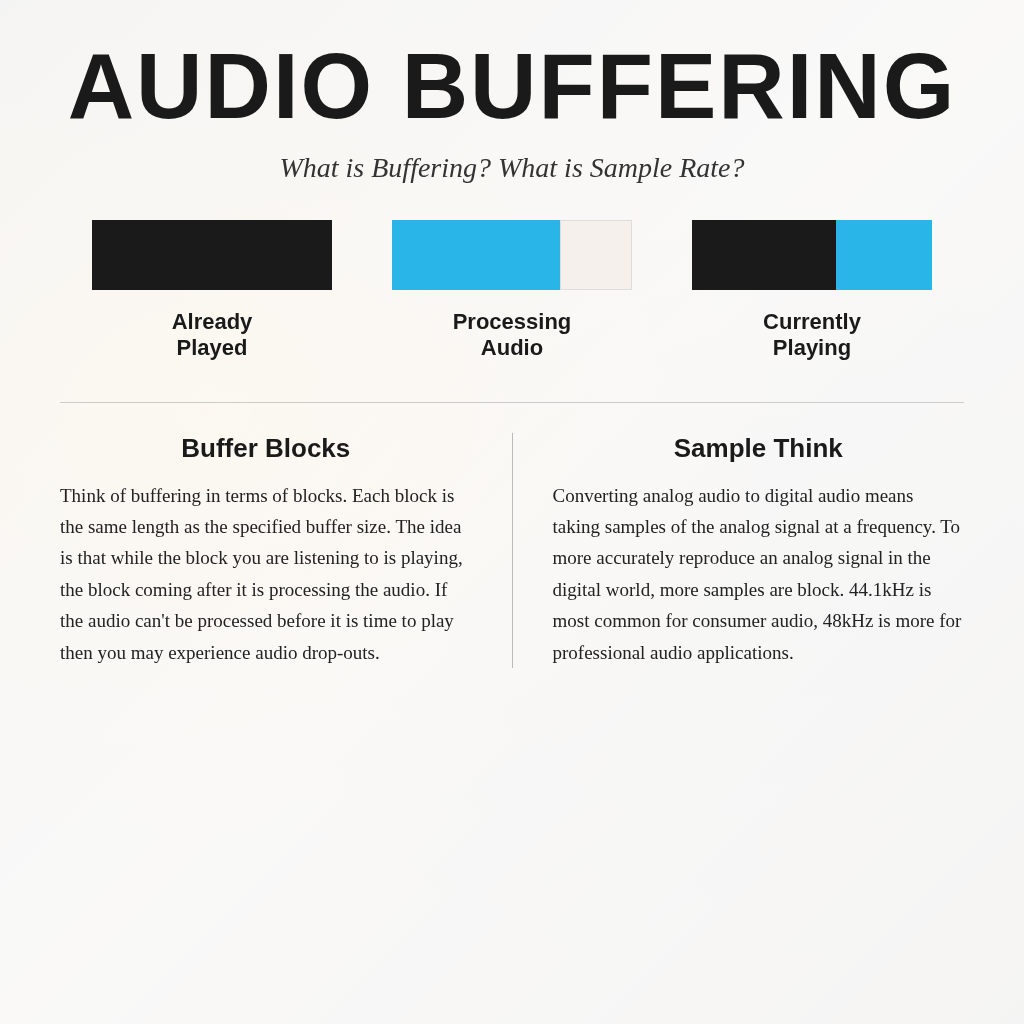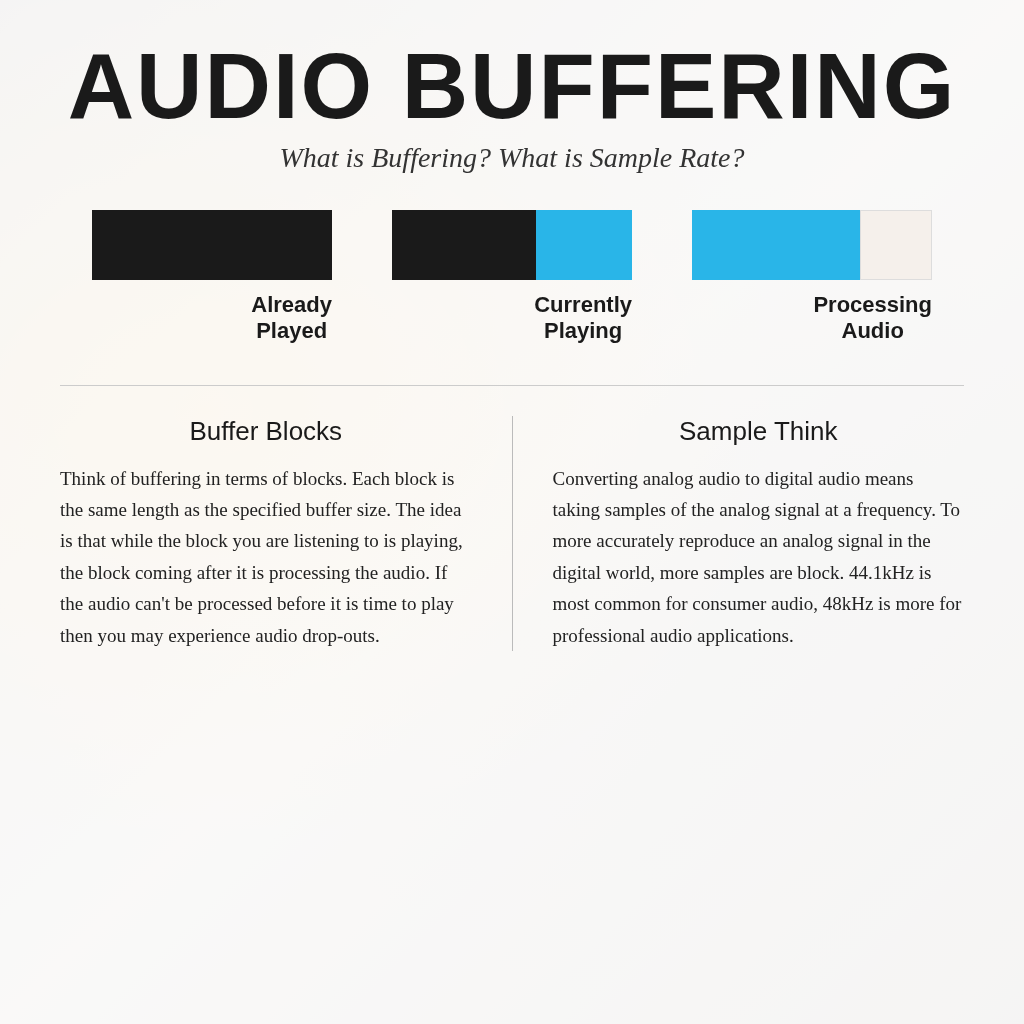--- a/index.html
+++ b/index.html
@@ -40,21 +40,21 @@
     }
 
     .main-title {
       font-family: Arial, Helvetica, sans-serif;
       font-weight: 900;
       font-size: 92px;
       color: #1a1a1a;
       letter-spacing: 2px;
       text-align: center;
       line-height: 1;
-      margin-bottom: 10px;
+      margin-bottom: 20px;
     }
 
     .subtitle {
       font-style: italic;
       font-size: 28px;
       color: #333;
       text-align: center;
       margin-bottom: 36px;
     }
 
@@ -62,22 +62,22 @@
       display: flex;
       justify-content: center;
       gap: 60px;
       margin-bottom: 40px;
       width: 100%;
     }
 
     .block-item {
       display: flex;
       flex-direction: column;
-      align-items: flex-end;
-      gap: 12px;
+      align-items: center;
+      gap: 19px;
     }
 
     .block-visual {
       height: 70px;
       width: 240px;
       display: flex;
     }
 
     .block-solid-black {
       background: #1a1a1a;
@@ -135,21 +135,21 @@
 
     .column {
       flex: 1;
       display: flex;
       flex-direction: column;
       align-items: center;
     }
 
     .column-title {
       font-family: Arial, Helvetica, sans-serif;
-      font-weight: 400;
+      font-weight: 700;
       font-size: 26px;
       color: #1a1a1a;
       text-align: center;
       margin-bottom: 16px;
     }
 
     .column-text {
       font-size: 19px;
       color: #222;
       text-align: left;
@@ -173,38 +173,38 @@
 
   <p class="subtitle">What is Buffering? What is Sample Rate?</p>
 
   <div class="blocks-row">
 
     <div class="block-item">
       <div class="block-visual">
         <div class="block-solid-black"></div>
       </div>
       <div class="block-label">Already<br>Played</div>
+    </div>
+
+    <div class="block-item">
+      <div class="block-visual">
+        <div class="block-large-blue"></div>
+        <div class="block-small-white"></div>
+      </div>
+      <div class="block-label">Processing<br>Audio</div>
     </div>
 
     <div class="block-item">
       <div class="block-visual">
         <div class="block-half-black"></div>
         <div class="block-half-blue"></div>
       </div>
       <div class="block-label">Currently<br>Playing</div>
     </div>
 
-    <div class="block-item">
-      <div class="block-visual">
-        <div class="block-large-blue"></div>
-        <div class="block-small-white"></div>
-      </div>
-      <div class="block-label">Processing<br>Audio</div>
-    </div>
-
   </div>
 
   <hr class="divider">
 
   <div class="two-columns">
 
     <div class="column">
       <h2 class="column-title">Buffer Blocks</h2>
       <p class="column-text">Think of buffering in terms of blocks. Each block is the same length as the specified buffer size. The idea is that while the block you are listening to is playing, the block coming after it is processing the audio. If the audio can't be processed before it is time to play then you may experience audio drop-outs.</p>
     </div>

